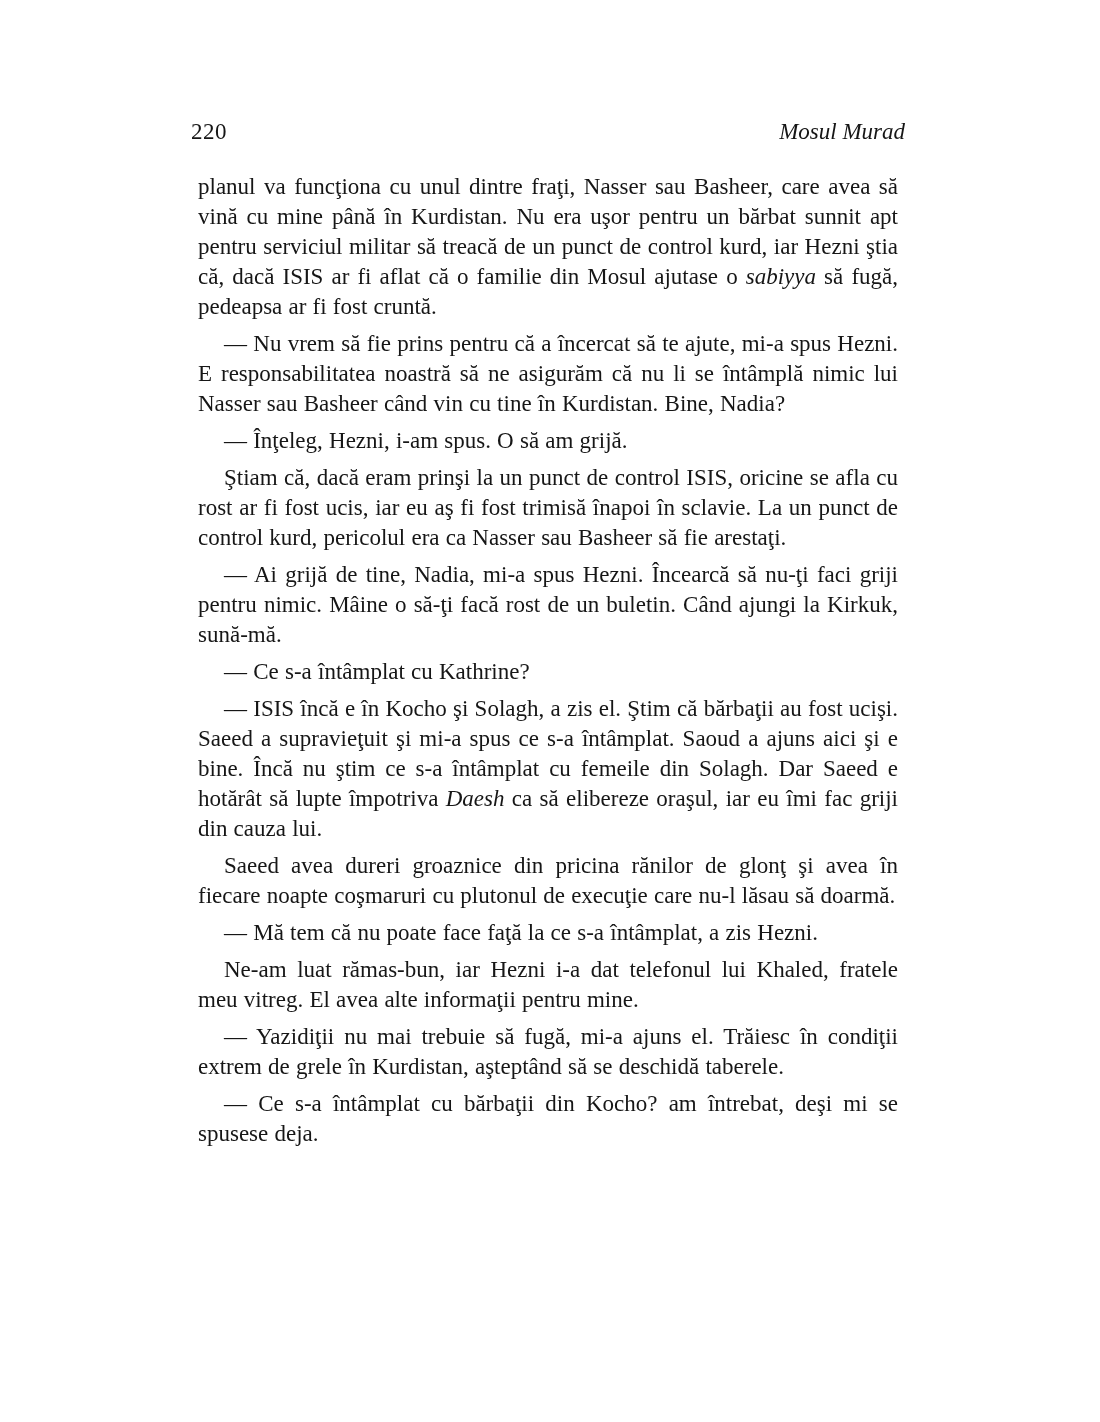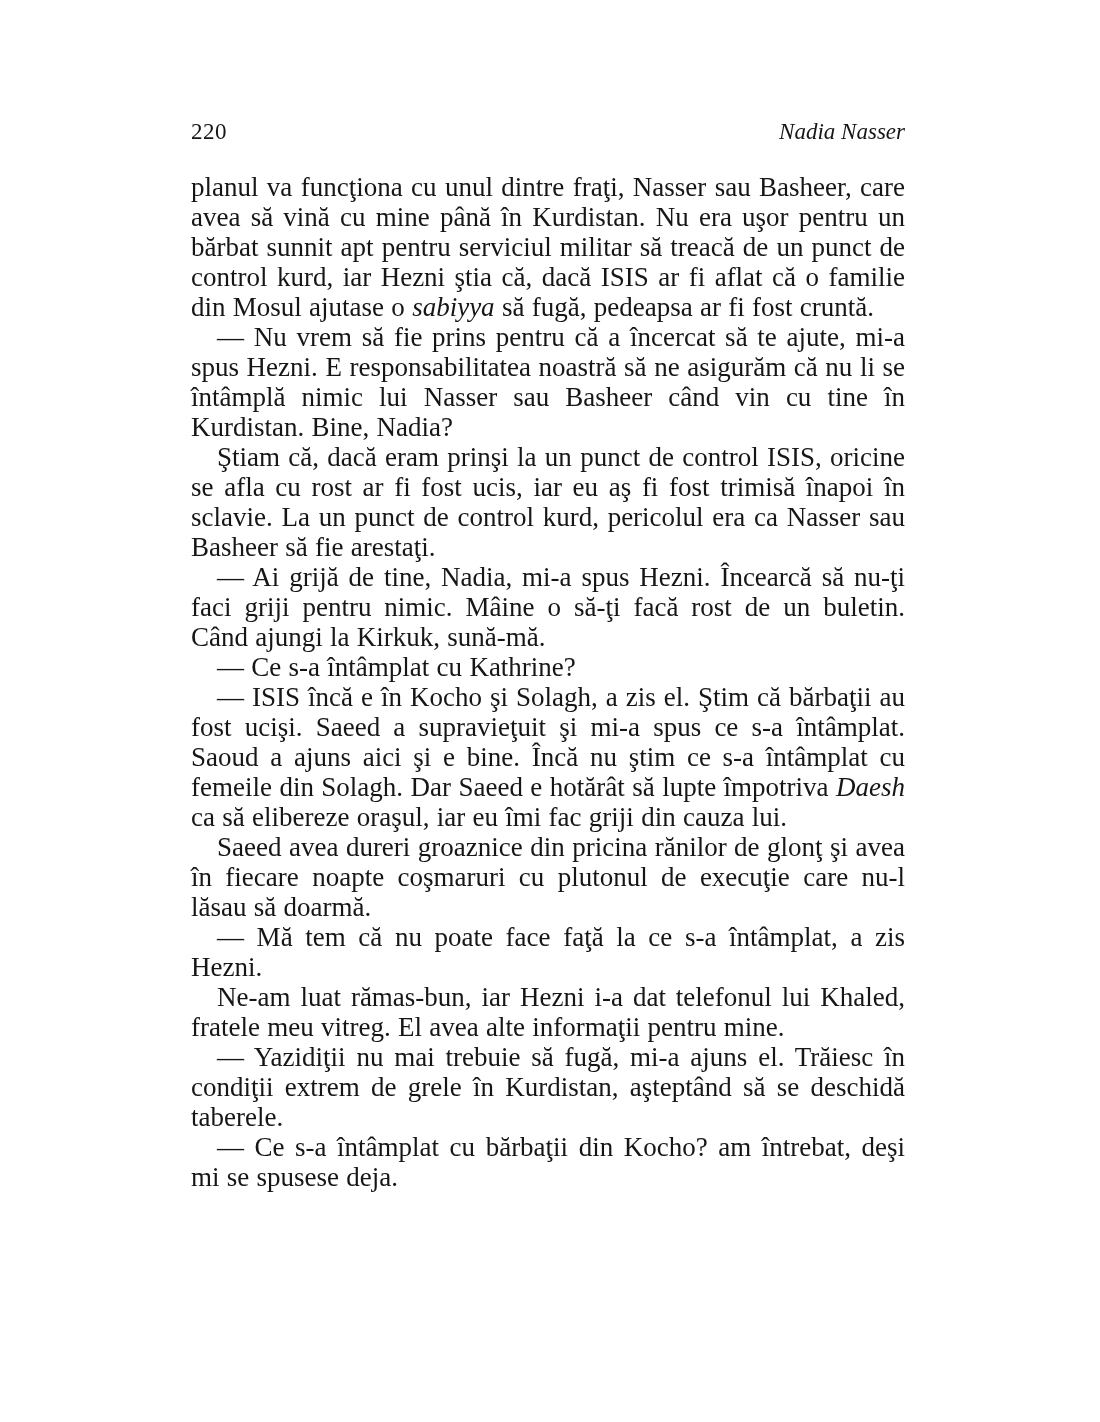--- a/index.html
+++ b/index.html
@@ -34,47 +34,48 @@
     font-style: normal;
     letter-spacing: 0.5px;
   }
   .running-head .author {
     font-style: italic;
   }
   .body-text {
     margin-top: 26px;
   }
   .body-text p {
-    margin: 0;
+    margin: 7px;
     padding: 0;
-    font-size: 27px;
+    font-size: 23px;
     line-height: 30px;
     text-align: justify;
     text-indent: 26px;
     hyphens: none;
     word-spacing: 0.02em;
   }
   .body-text p.noindent {
     text-indent: 0;
   }
   .italic {
     font-style: italic;
   }
 </style>
 </head>
 <body>
 
 <div class="page">
   <header class="running-head">
     <span class="page-num">220</span>
-    <span class="author">Nadia Nasser</span>
+    <span class="author">Mosul Murad</span>
   </header>
   <main class="body-text">
       <p class="noindent"><span>planul va funcţiona cu unul dintre fraţi, Nasser sau Basheer, care avea să vină cu mine până în Kurdistan. Nu era uşor pentru un bărbat sunnit apt pentru serviciul militar să treacă de un punct de control kurd, iar Hezni ştia că, dacă ISIS ar fi aflat că o familie din Mosul ajutase o </span><span class="italic">sabiyya</span><span> să fugă, pedeapsa ar fi fost cruntă.</span></p>
       <p><span>— Nu vrem să fie prins pentru că a încercat să te ajute, mi-a spus Hezni. E responsabilitatea noastră să ne asigurăm că nu li se întâmplă nimic lui Nasser sau Basheer când vin cu tine în Kurdistan. Bine, Nadia?</span></p>
+      <p><span>— Înţeleg, Hezni, i-am spus. O să am grijă.</span></p>
       <p><span>Ştiam că, dacă eram prinşi la un punct de control ISIS, oricine se afla cu rost ar fi fost ucis, iar eu aş fi fost trimisă înapoi în sclavie. La un punct de control kurd, pericolul era ca Nasser sau Basheer să fie arestaţi.</span></p>
       <p><span>— Ai grijă de tine, Nadia, mi-a spus Hezni. Încearcă să nu-ţi faci griji pentru nimic. Mâine o să-ţi facă rost de un buletin. Când ajungi la Kirkuk, sună-mă.</span></p>
       <p><span>— Ce s-a întâmplat cu Kathrine?</span></p>
       <p><span>— ISIS încă e în Kocho şi Solagh, a zis el. Ştim că bărbaţii au fost ucişi. Saeed a supravieţuit şi mi-a spus ce s-a întâmplat. Saoud a ajuns aici şi e bine. Încă nu ştim ce s-a întâmplat cu femeile din Solagh. Dar Saeed e hotărât să lupte împotriva </span><span class="italic">Daesh</span><span> ca să elibereze oraşul, iar eu îmi fac griji din cauza lui.</span></p>
       <p><span>Saeed avea dureri groaznice din pricina rănilor de glonţ şi avea în fiecare noapte coşmaruri cu plutonul de execuţie care nu-l lăsau să doarmă.</span></p>
       <p><span>— Mă tem că nu poate face faţă la ce s-a întâmplat, a zis Hezni.</span></p>
       <p><span>Ne-am luat rămas-bun, iar Hezni i-a dat telefonul lui Khaled, fratele meu vitreg. El avea alte informaţii pentru mine.</span></p>
       <p><span>— Yazidiţii nu mai trebuie să fugă, mi-a ajuns el. Trăiesc în condiţii extrem de grele în Kurdistan, aşteptând să se deschidă taberele.</span></p>
       <p><span>— Ce s-a întâmplat cu bărbaţii din Kocho? am întrebat, deşi mi se spusese deja.</span></p>
     </main>

